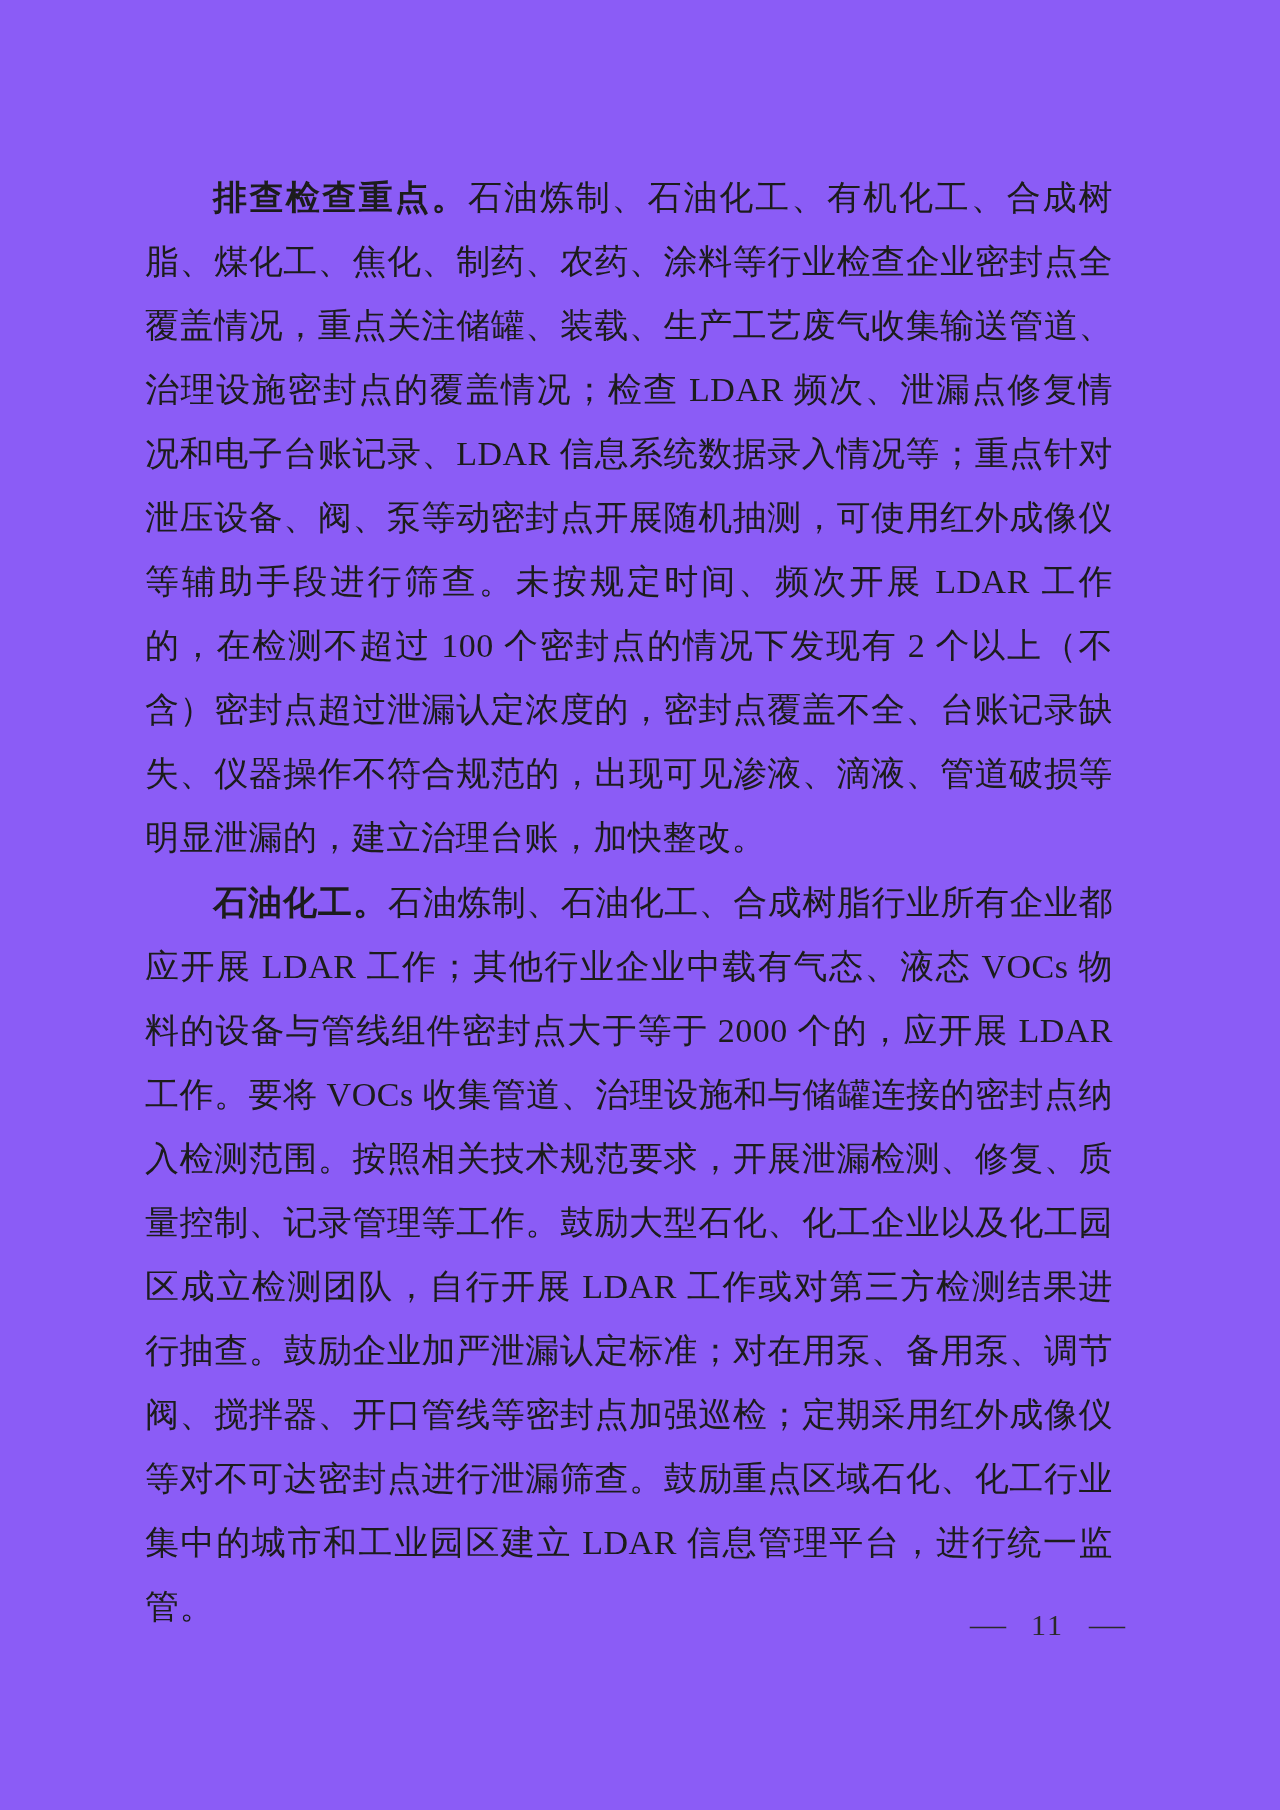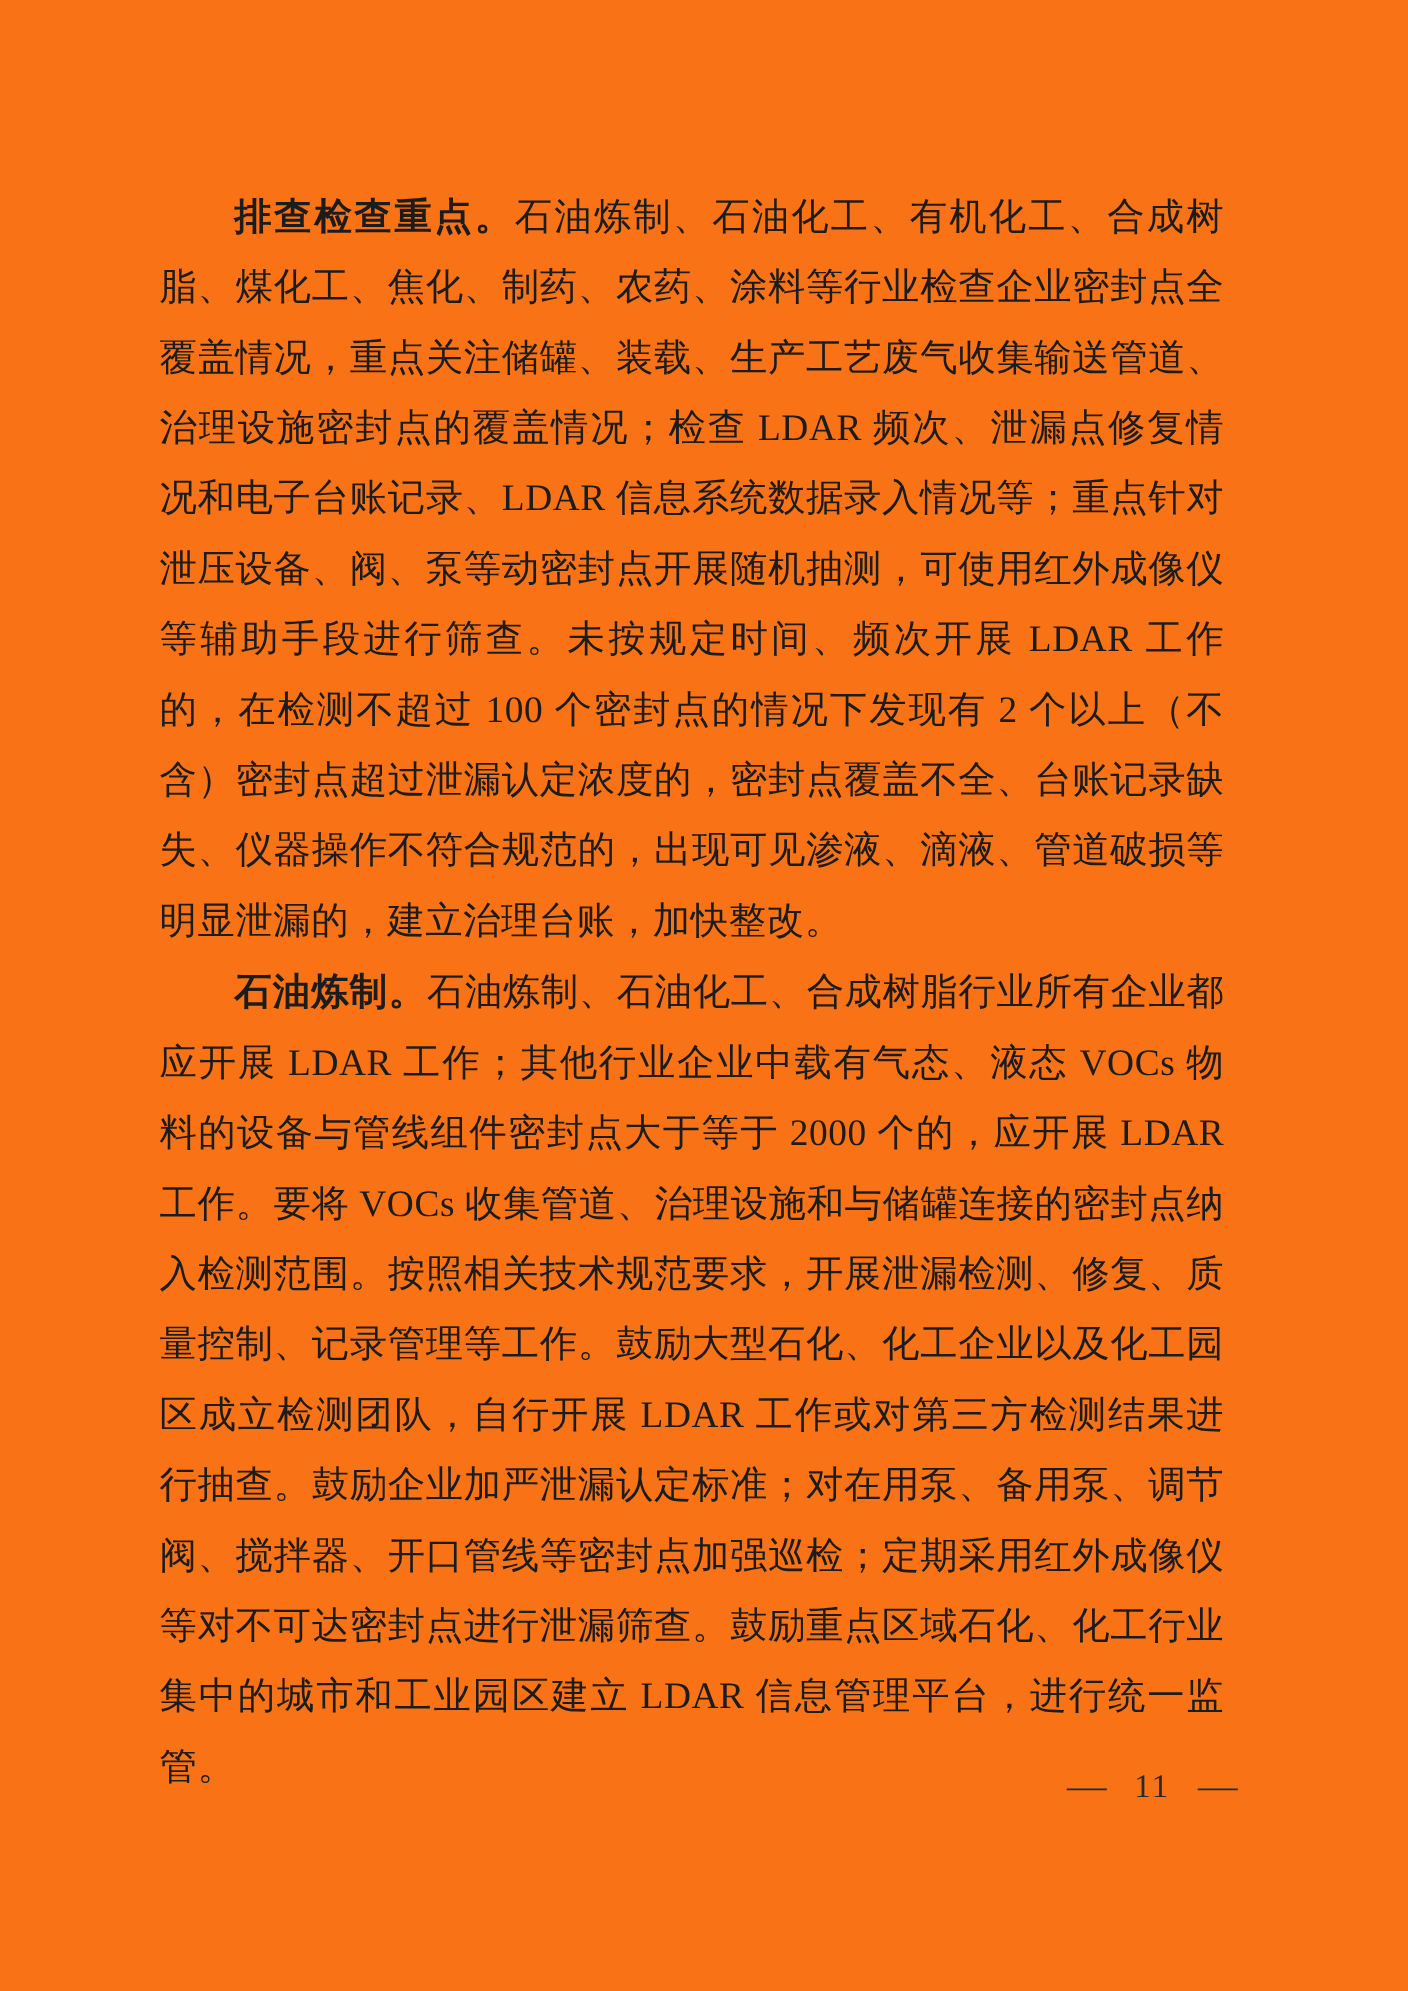--- a/index.html
+++ b/index.html
@@ -11,21 +11,21 @@
     height: 1810px;
     background: #ffffff;
     overflow: hidden;
     position: relative;
     font-family: "Liberation Serif", "DejaVu Serif", serif;
     color: #1c1c1c;
   }
   .page {
     position: absolute;
     inset: 0;
-    background: #f97316;
+    background: #8b5cf6;
   }
   .content {
     position: absolute;
     left: 145px;
     top: 165px;
     width: 968px;
   }
   .para {
     margin: 0;
     font-size: 34px;
@@ -61,19 +61,19 @@
 </style>
 </head>
 <body>
 
 <div class="page">
 
   <div class="content">
 
     <p class="para"><span class="para-heading">排查检查重点。</span><span>石油炼制、石油化工、有机化工、合成树脂、煤化工、焦化、制药、农药、涂料等行业检查企业密封点全覆盖情况，重点关注储罐、装载、生产工艺废气收集输送管道、治理设施密封点的覆盖情况；检查 LDAR 频次、泄漏点修复情况和电子台账记录、LDAR 信息系统数据录入情况等；重点针对泄压设备、阀、泵等动密封点开展随机抽测，可使用红外成像仪等辅助手段进行筛查。未按规定时间、频次开展 LDAR 工作的，在检测不超过 100 个密封点的情况下发现有 2 个以上（不含）密封点超过泄漏认定浓度的，密封点覆盖不全、台账记录缺失、仪器操作不符合规范的，出现可见渗液、滴液、管道破损等明显泄漏的，建立治理台账，加快整改。</span></p>
 
-    <p class="para"><span class="para-heading">石油炼制。</span><span>石油炼制、石油化工、合成树脂行业所有企业都应开展 LDAR 工作；其他行业企业中载有气态、液态 VOCs 物料的设备与管线组件密封点大于等于 2000 个的，应开展 LDAR 工作。要将 VOCs 收集管道、治理设施和与储罐连接的密封点纳入检测范围。按照相关技术规范要求，开展泄漏检测、修复、质量控制、记录管理等工作。鼓励大型石化、化工企业以及化工园区成立检测团队，自行开展 LDAR 工作或对第三方检测结果进行抽查。鼓励企业加严泄漏认定标准；对在用泵、备用泵、调节阀、搅拌器、开口管线等密封点加强巡检；定期采用红外成像仪等对不可达密封点进行泄漏筛查。鼓励重点区域石化、化工行业集中的城市和工业园区建立 LDAR 信息管理平台，进行统一监管。</span></p>
+    <p class="para"><span class="para-heading">石油化工。</span><span>石油炼制、石油化工、合成树脂行业所有企业都应开展 LDAR 工作；其他行业企业中载有气态、液态 VOCs 物料的设备与管线组件密封点大于等于 2000 个的，应开展 LDAR 工作。要将 VOCs 收集管道、治理设施和与储罐连接的密封点纳入检测范围。按照相关技术规范要求，开展泄漏检测、修复、质量控制、记录管理等工作。鼓励大型石化、化工企业以及化工园区成立检测团队，自行开展 LDAR 工作或对第三方检测结果进行抽查。鼓励企业加严泄漏认定标准；对在用泵、备用泵、调节阀、搅拌器、开口管线等密封点加强巡检；定期采用红外成像仪等对不可达密封点进行泄漏筛查。鼓励重点区域石化、化工行业集中的城市和工业园区建立 LDAR 信息管理平台，进行统一监管。</span></p>
 
   </div>
 
   <div class="page-footer"><span class="dash">—</span><span class="page-num">11</span><span class="dash">—</span></div>
 
 </div>
 
 </body></html>

